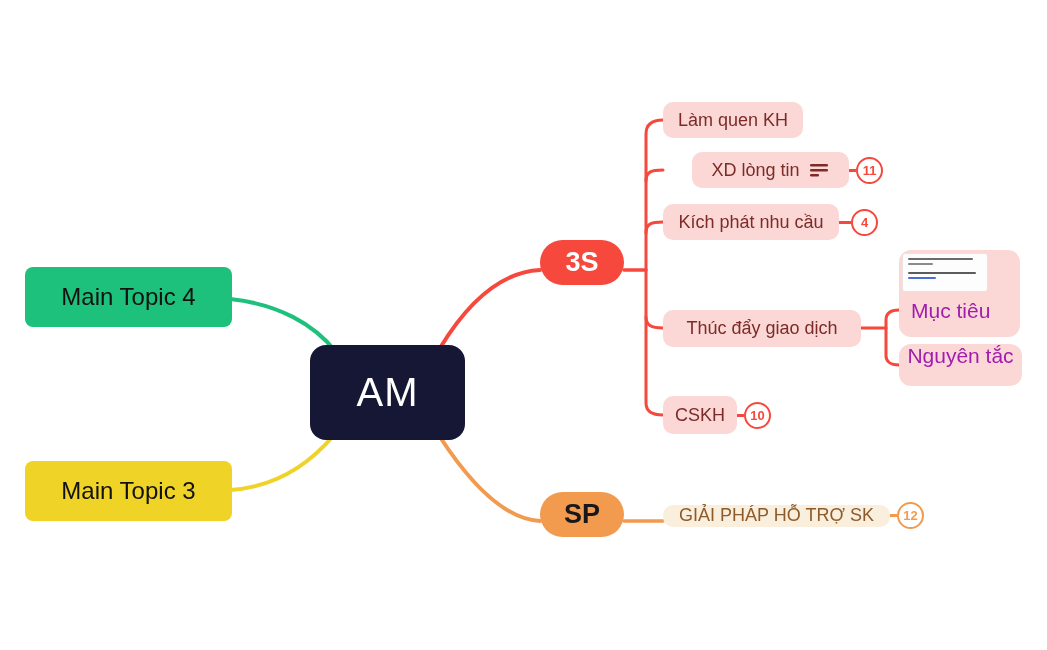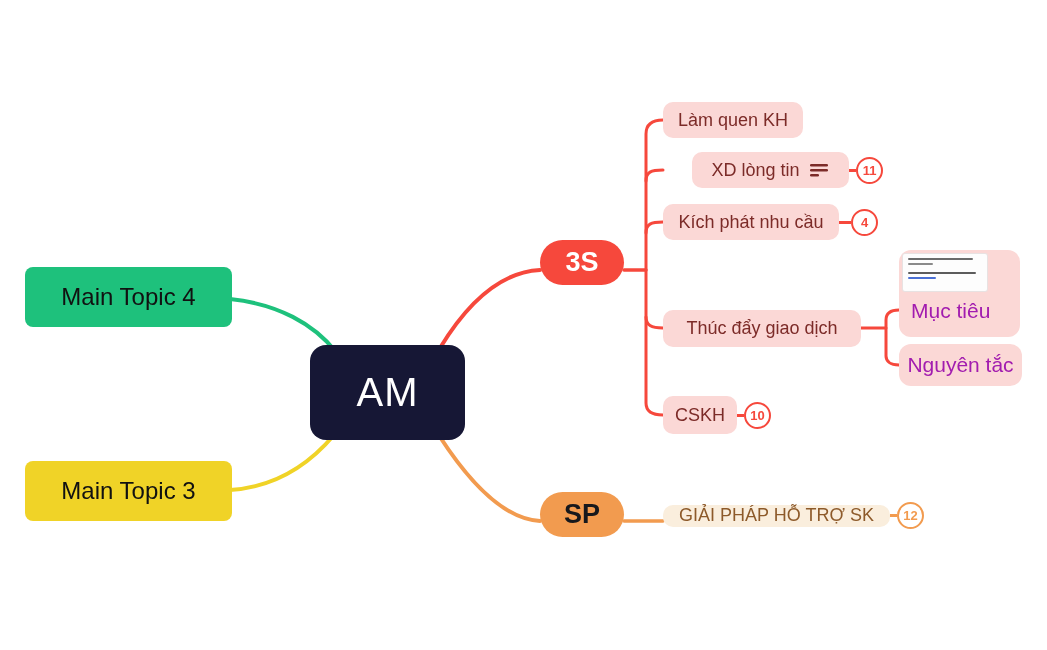--- a/index.html
+++ b/index.html
@@ -62,21 +62,21 @@
     font-size:21px; font-weight:400; white-space:nowrap;
   }
   .muctieu {
     left:899px; top:250px; width:121px; height:87px;
     display:flex; flex-direction:column; align-items:flex-start;
     padding:4px 0 0 4px;
   }
   .muctieu .label { padding:8px 0 0 8px; }
   .nguyentac {
     left:899px; top:344px; width:123px; height:42px;
-    display:flex; align-items:center; justify-content:center;
+    display:flex; align-items:flex-start; justify-content:center;
   }
 
   .note-thumb {
     width:84px; height:37px; background:#fdfdfd; border-radius:2px;
     box-shadow:0 0 0 1px #e8e2e2; padding:4px 5px; box-sizing:border-box;
   }
   .note-thumb .nl { height:2px; border-radius:1px; margin-bottom:3px; }
   .nl1 { width:88%; background:#6b6b6b; }
   .nl2 { width:34%; background:#8a8a8a; margin-bottom:7px !important; }
   .nl3 { width:92%; background:#5c5c5c; }

